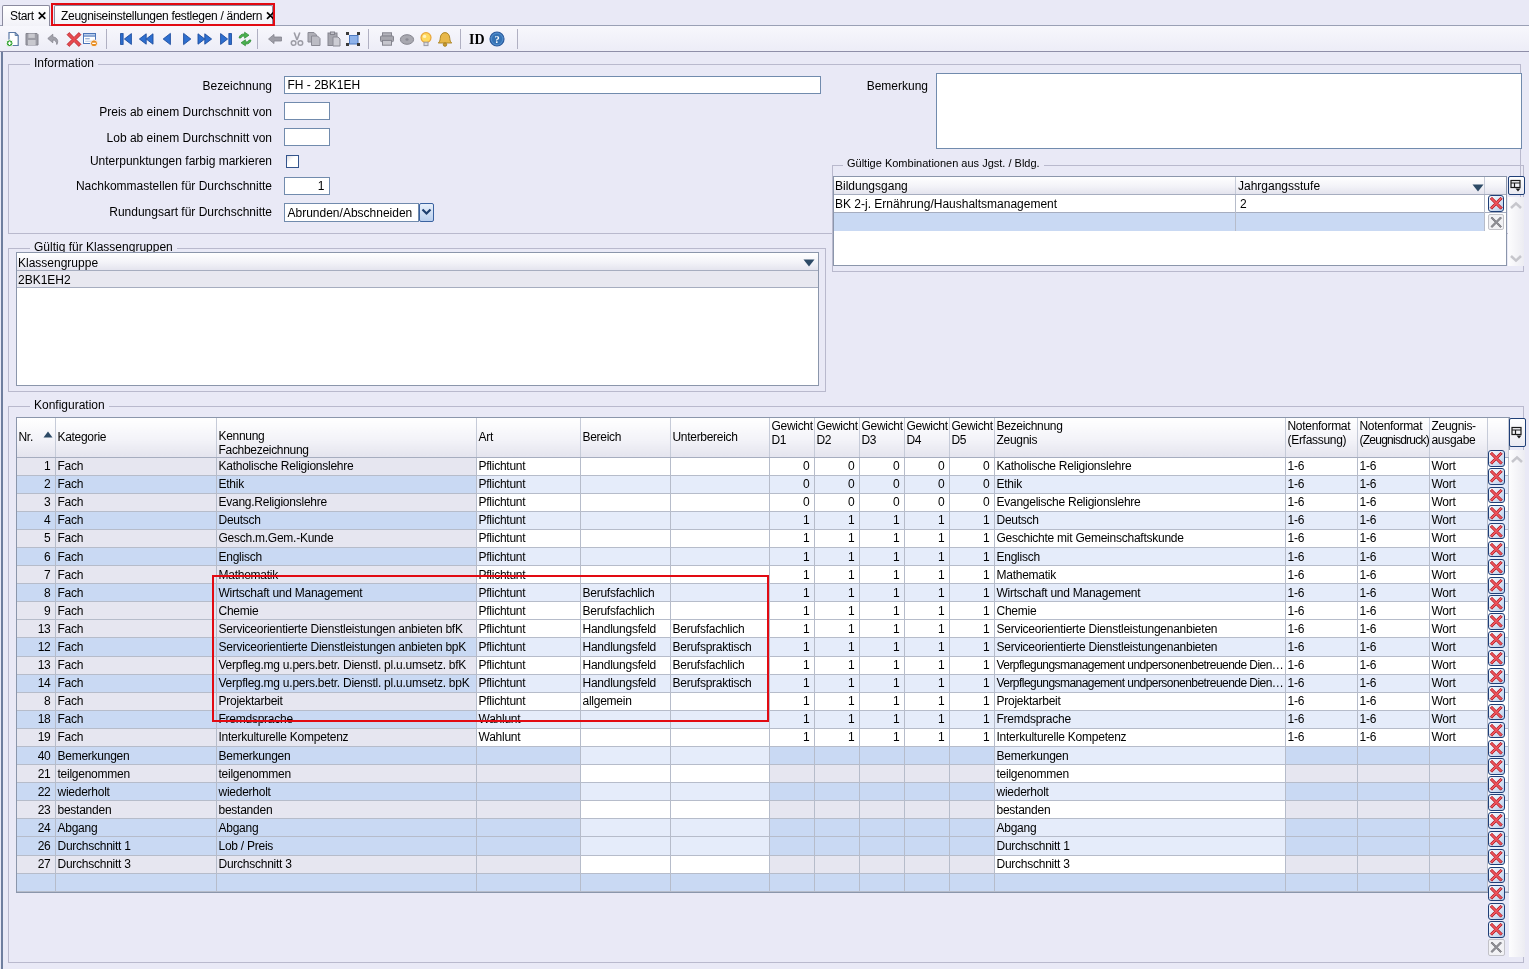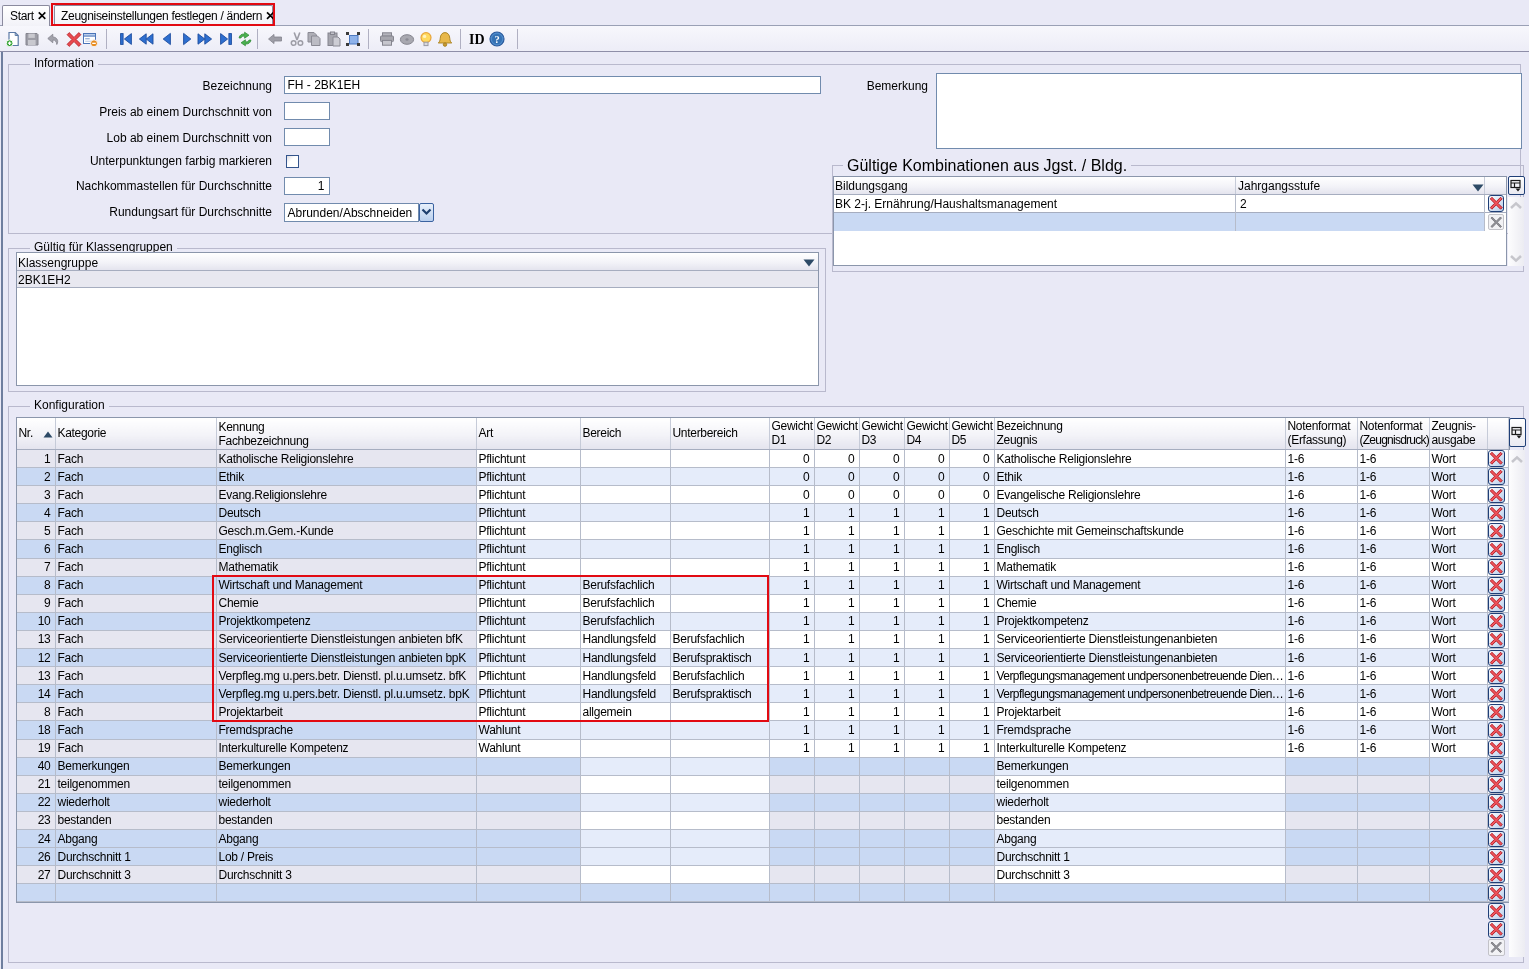--- a/index.html
+++ b/index.html
@@ -136,21 +136,21 @@
 <div class="abs" style="left:285.5px;top:154.5px;width:13px;height:13px;border:1px solid #33548c;background:linear-gradient(135deg,#dcdce2 0%,#ffffff 40%);box-sizing:border-box;"></div>
 <div class="inp num" style="left:283.5px;top:176.5px;width:46px;height:18px;padding:1px 7px 0 0;text-align:right;">1</div>
 <div class="inp" style="left:283.5px;top:202.5px;width:135px;height:19px;padding:2px 0 0 3px;">Abrunden/Abschneiden</div>
 <div class="abs" style="left:419px;top:202.5px;width:14.5px;height:19px;border:1px solid #3a62a0;border-radius:2px;background:linear-gradient(180deg,#e8f0fb,#b9cfee);box-sizing:border-box;"></div>
 <svg style="position:absolute;left:421px;top:208px" width="11" height="9" viewBox="0 0 11 9">
     <path d="M1.5 1.5 5.5 5.5 9.5 1.5" fill="none" stroke="#1d3e6e" stroke-width="2.2"></path>
   </svg>
 <div class="lbl" style="left:700px;top:79px;width:228px;">Bemerkung</div>
 <div class="inp" style="left:936px;top:73px;width:586px;height:76px;"></div>
 <div class="abs" style="left:832px;top:164.5px;width:692px;height:107px;border:1px solid #b9b9cd;box-sizing:border-box;"></div>
-<div class="abs" style="left:843px;top:156.5px;background:#e9e9f6;padding:0 4px;font-size:16px;">Gültige Kombinationen aus Jgst. / Bldg.</div>
+<div class="abs" style="left:843px;top:156.5px;background:#e9e9f6;padding:0 4px;font-size:11px;">Gültige Kombinationen aus Jgst. / Bldg.</div>
 <div class="abs" style="left:833px;top:175.5px;width:674px;height:90.5px;background:#fff;border:1px solid #8b96ab;box-sizing:border-box;"></div>
 <div class="abs" style="left:834px;top:176.5px;width:672px;height:18px;background:linear-gradient(180deg,#ffffff 0%,#f3f3f8 55%,#e4e4ee 100%);border-bottom:1px solid #a6adbf;box-sizing:border-box;"></div>
 <div class="abs" style="left:835px;top:179px;font-size:12px;">Bildungsgang</div>
 <div class="abs" style="left:1238px;top:179px;font-size:12px;">Jahrgangsstufe</div>
 <div class="abs" style="left:1235px;top:176.5px;width:1px;height:17px;background:#c6cbd8;"></div>
 <div class="abs" style="left:1484px;top:176.5px;width:1px;height:17px;background:#c6cbd8;"></div>
 <svg style="position:absolute;left:1472.0px;top:183.5px" width="12" height="8" viewBox="0 0 12 8">
     <path d="M0.5 0.5 11.5 0.5 6 7.5 Z" fill="#2d4a66"></path>
   </svg>
 <div class="abs" style="left:834px;top:194.5px;width:672px;height:18px;border-bottom:1px solid #a6adbf;box-sizing:border-box;">
@@ -216,21 +216,21 @@
         <col style="width:291.00px;">
         <col style="width:72.00px;">
         <col style="width:72.00px;">
         <col style="width:58.00px;">
         <col style="width:21.00px;">
       </colgroup>
 <tbody>
         <tr style="height:32.0px;">
 <td style="background:linear-gradient(180deg,#ffffff 0%,#f3f3f8 55%,#e4e4ee 100%);border-right:1px solid #c6cbd8;border-bottom:1px solid #a6adbf;letter-spacing:-0.3px;vertical-align:middle;padding-top:0;">Nr.</td>
 <td style="background:linear-gradient(180deg,#ffffff 0%,#f3f3f8 55%,#e4e4ee 100%);border-right:1px solid #c6cbd8;border-bottom:1px solid #a6adbf;letter-spacing:-0.3px;vertical-align:middle;padding-top:0;">Kategorie</td>
-<td style="background:linear-gradient(180deg,#ffffff 0%,#f3f3f8 55%,#e4e4ee 100%);border-right:1px solid #c6cbd8;border-bottom:1px solid #a6adbf;letter-spacing:-0.3px;vertical-align:top;padding-top:2px;">Kennung<br>Fachbezeichnung</td>
+<td style="background:linear-gradient(180deg,#ffffff 0%,#f3f3f8 55%,#e4e4ee 100%);border-right:1px solid #c6cbd8;border-bottom:1px solid #a6adbf;letter-spacing:-0.3px;vertical-align:top;padding-top:11px;">Kennung<br>Fachbezeichnung</td>
 <td style="background:linear-gradient(180deg,#ffffff 0%,#f3f3f8 55%,#e4e4ee 100%);border-right:1px solid #c6cbd8;border-bottom:1px solid #a6adbf;letter-spacing:-0.3px;vertical-align:middle;padding-top:0;">Art</td>
 <td style="background:linear-gradient(180deg,#ffffff 0%,#f3f3f8 55%,#e4e4ee 100%);border-right:1px solid #c6cbd8;border-bottom:1px solid #a6adbf;letter-spacing:-0.3px;vertical-align:middle;padding-top:0;">Bereich</td>
 <td style="background:linear-gradient(180deg,#ffffff 0%,#f3f3f8 55%,#e4e4ee 100%);border-right:1px solid #c6cbd8;border-bottom:1px solid #a6adbf;letter-spacing:-0.3px;vertical-align:middle;padding-top:0;">Unterbereich</td>
 <td style="background:linear-gradient(180deg,#ffffff 0%,#f3f3f8 55%,#e4e4ee 100%);border-right:1px solid #c6cbd8;border-bottom:1px solid #a6adbf;letter-spacing:-0.3px;vertical-align:top;padding-top:1px;">Gewicht<br>D1</td>
 <td style="background:linear-gradient(180deg,#ffffff 0%,#f3f3f8 55%,#e4e4ee 100%);border-right:1px solid #c6cbd8;border-bottom:1px solid #a6adbf;letter-spacing:-0.3px;vertical-align:top;padding-top:1px;">Gewicht<br>D2</td>
 <td style="background:linear-gradient(180deg,#ffffff 0%,#f3f3f8 55%,#e4e4ee 100%);border-right:1px solid #c6cbd8;border-bottom:1px solid #a6adbf;letter-spacing:-0.3px;vertical-align:top;padding-top:1px;">Gewicht<br>D3</td>
 <td style="background:linear-gradient(180deg,#ffffff 0%,#f3f3f8 55%,#e4e4ee 100%);border-right:1px solid #c6cbd8;border-bottom:1px solid #a6adbf;letter-spacing:-0.3px;vertical-align:top;padding-top:1px;">Gewicht<br>D4</td>
 <td style="background:linear-gradient(180deg,#ffffff 0%,#f3f3f8 55%,#e4e4ee 100%);border-right:1px solid #c6cbd8;border-bottom:1px solid #a6adbf;letter-spacing:-0.3px;vertical-align:top;padding-top:1px;">Gewicht<br>D5</td>
 <td style="background:linear-gradient(180deg,#ffffff 0%,#f3f3f8 55%,#e4e4ee 100%);border-right:1px solid #c6cbd8;border-bottom:1px solid #a6adbf;letter-spacing:-0.3px;vertical-align:top;padding-top:1px;">Bezeichnung<br>Zeugnis</td>
 <td style="background:linear-gradient(180deg,#ffffff 0%,#f3f3f8 55%,#e4e4ee 100%);border-right:1px solid #c6cbd8;border-bottom:1px solid #a6adbf;letter-spacing:-0.3px;vertical-align:top;padding-top:1px;">Notenformat<br>(Erfassung)</td>
@@ -394,38 +394,20 @@
 <td class="num" style="background:#ffffff;">1</td>
 <td class="num" style="background:#ffffff;">1</td>
 <td class="num" style="background:#ffffff;">1</td>
 <td style="background:#ffffff;">Chemie</td>
 <td style="background:#ffffff;">1-6</td>
 <td style="background:#ffffff;">1-6</td>
 <td style="background:#ffffff;">Wort</td>
 <td style="background:#ffffff;padding:0;"></td>
 </tr>
 <tr>
-<td class="num" style="background:#c9d9f3;">10</td>
-<td style="background:#c9d9f3;">Fach</td>
-<td style="background:#c9d9f3;">Projektkompetenz</td>
-<td style="background:#e5ecfa;">Pflichtunt</td>
-<td style="background:#e5ecfa;">Berufsfachlich</td>
-<td style="background:#e5ecfa;"></td>
-<td class="num" style="background:#e5ecfa;">1</td>
-<td class="num" style="background:#e5ecfa;">1</td>
-<td class="num" style="background:#e5ecfa;">1</td>
-<td class="num" style="background:#e5ecfa;">1</td>
-<td class="num" style="background:#e5ecfa;">1</td>
-<td style="background:#e5ecfa;">Projektkompetenz</td>
-<td style="background:#e5ecfa;">1-6</td>
-<td style="background:#e5ecfa;">1-6</td>
-<td style="background:#e5ecfa;">Wort</td>
-<td style="background:#e5ecfa;padding:0;"></td>
-</tr>
-<tr>
 <td class="num" style="background:#e6e6f0;">13</td>
 <td style="background:#e6e6f0;">Fach</td>
 <td style="background:#e6e6f0;">Serviceorientierte Dienstleistungen anbieten bfK</td>
 <td style="background:#ffffff;">Pflichtunt</td>
 <td style="background:#ffffff;">Handlungsfeld</td>
 <td style="background:#ffffff;">Berufsfachlich</td>
 <td class="num" style="background:#ffffff;">1</td>
 <td class="num" style="background:#ffffff;">1</td>
 <td class="num" style="background:#ffffff;">1</td>
 <td class="num" style="background:#ffffff;">1</td>

